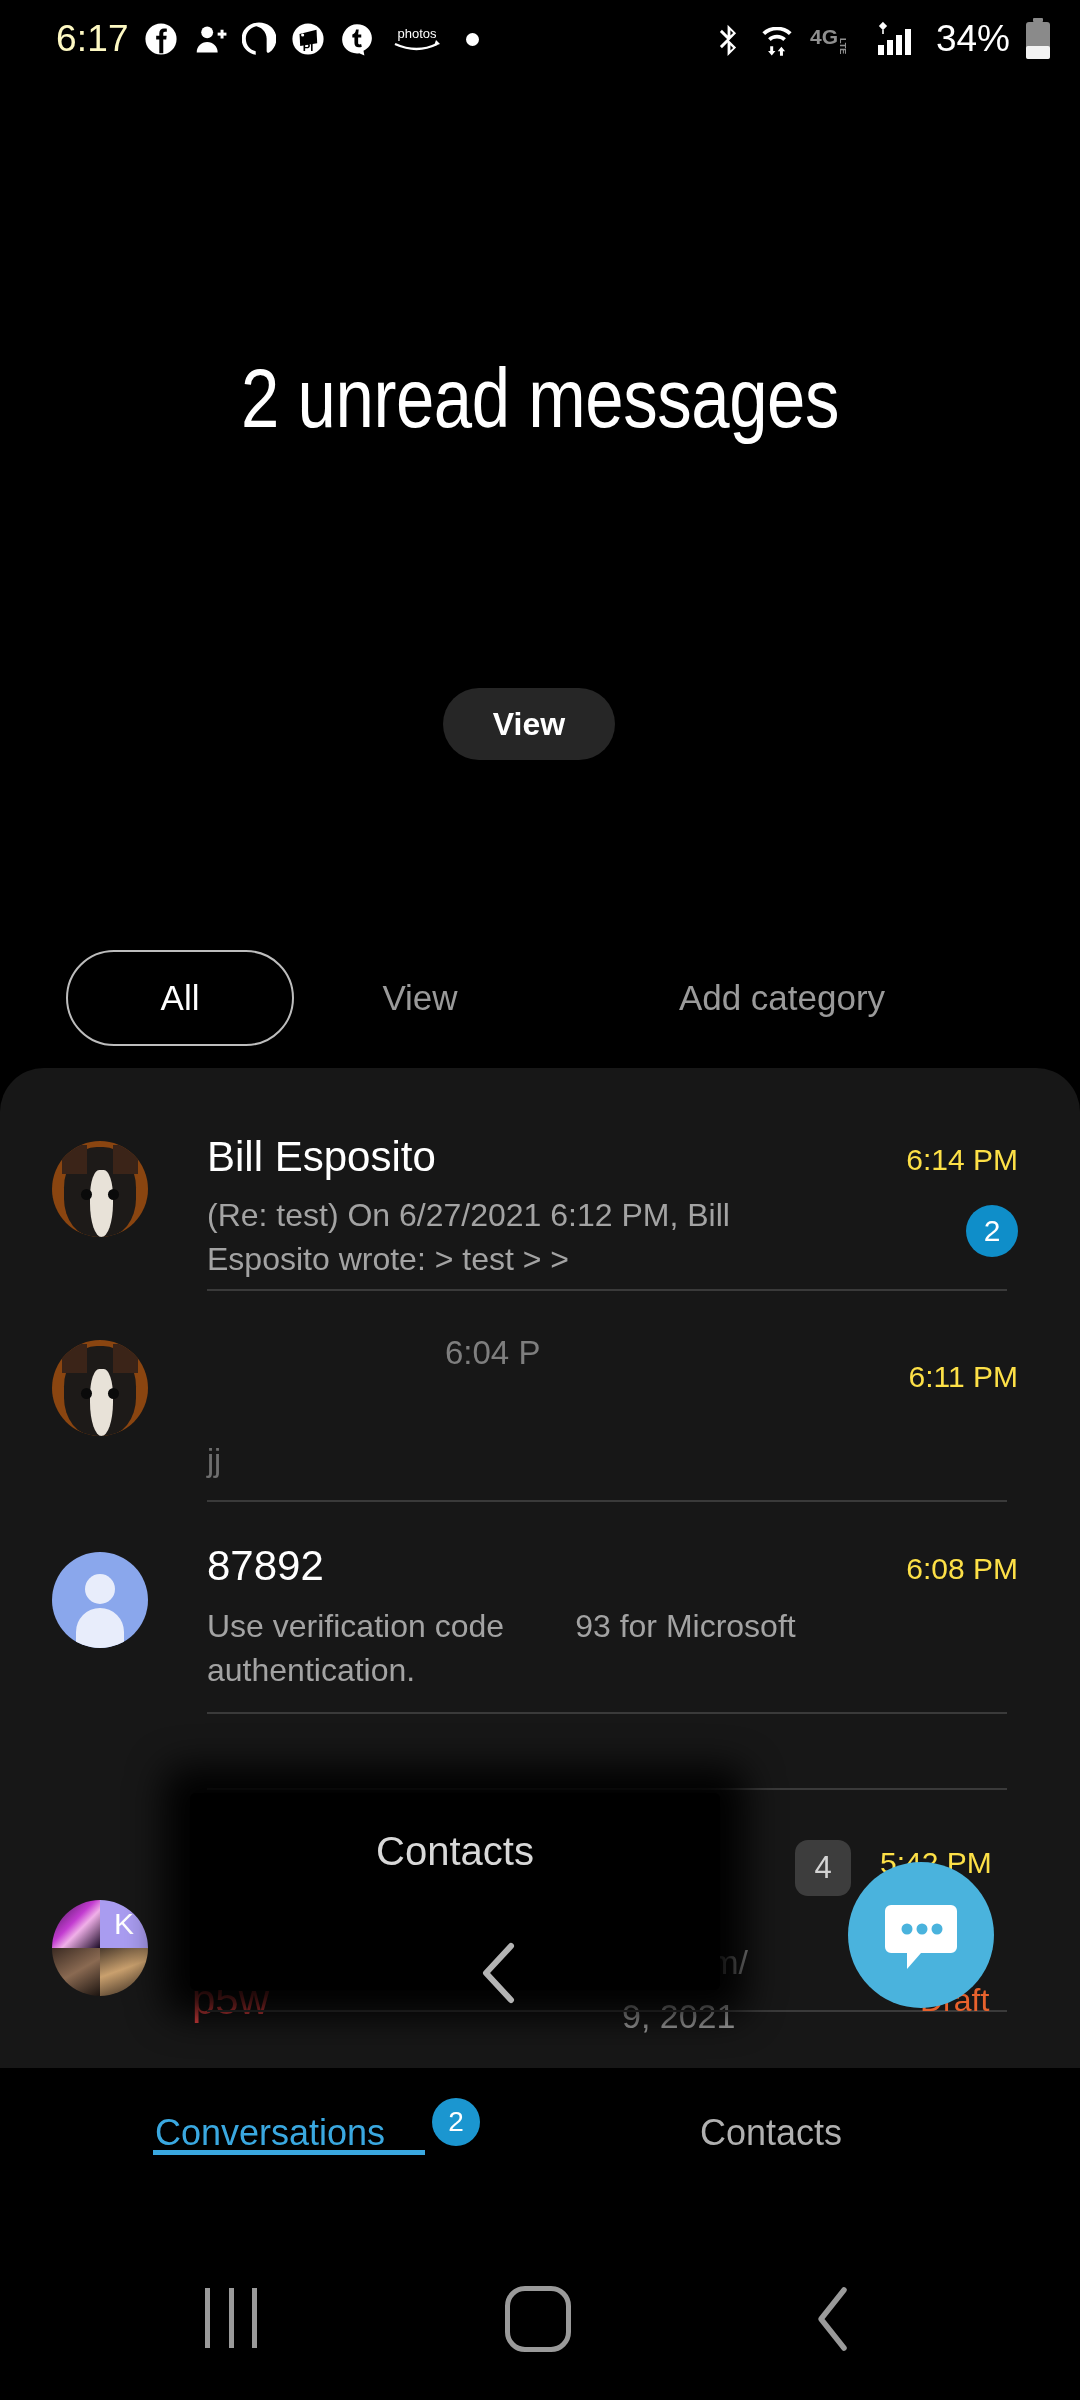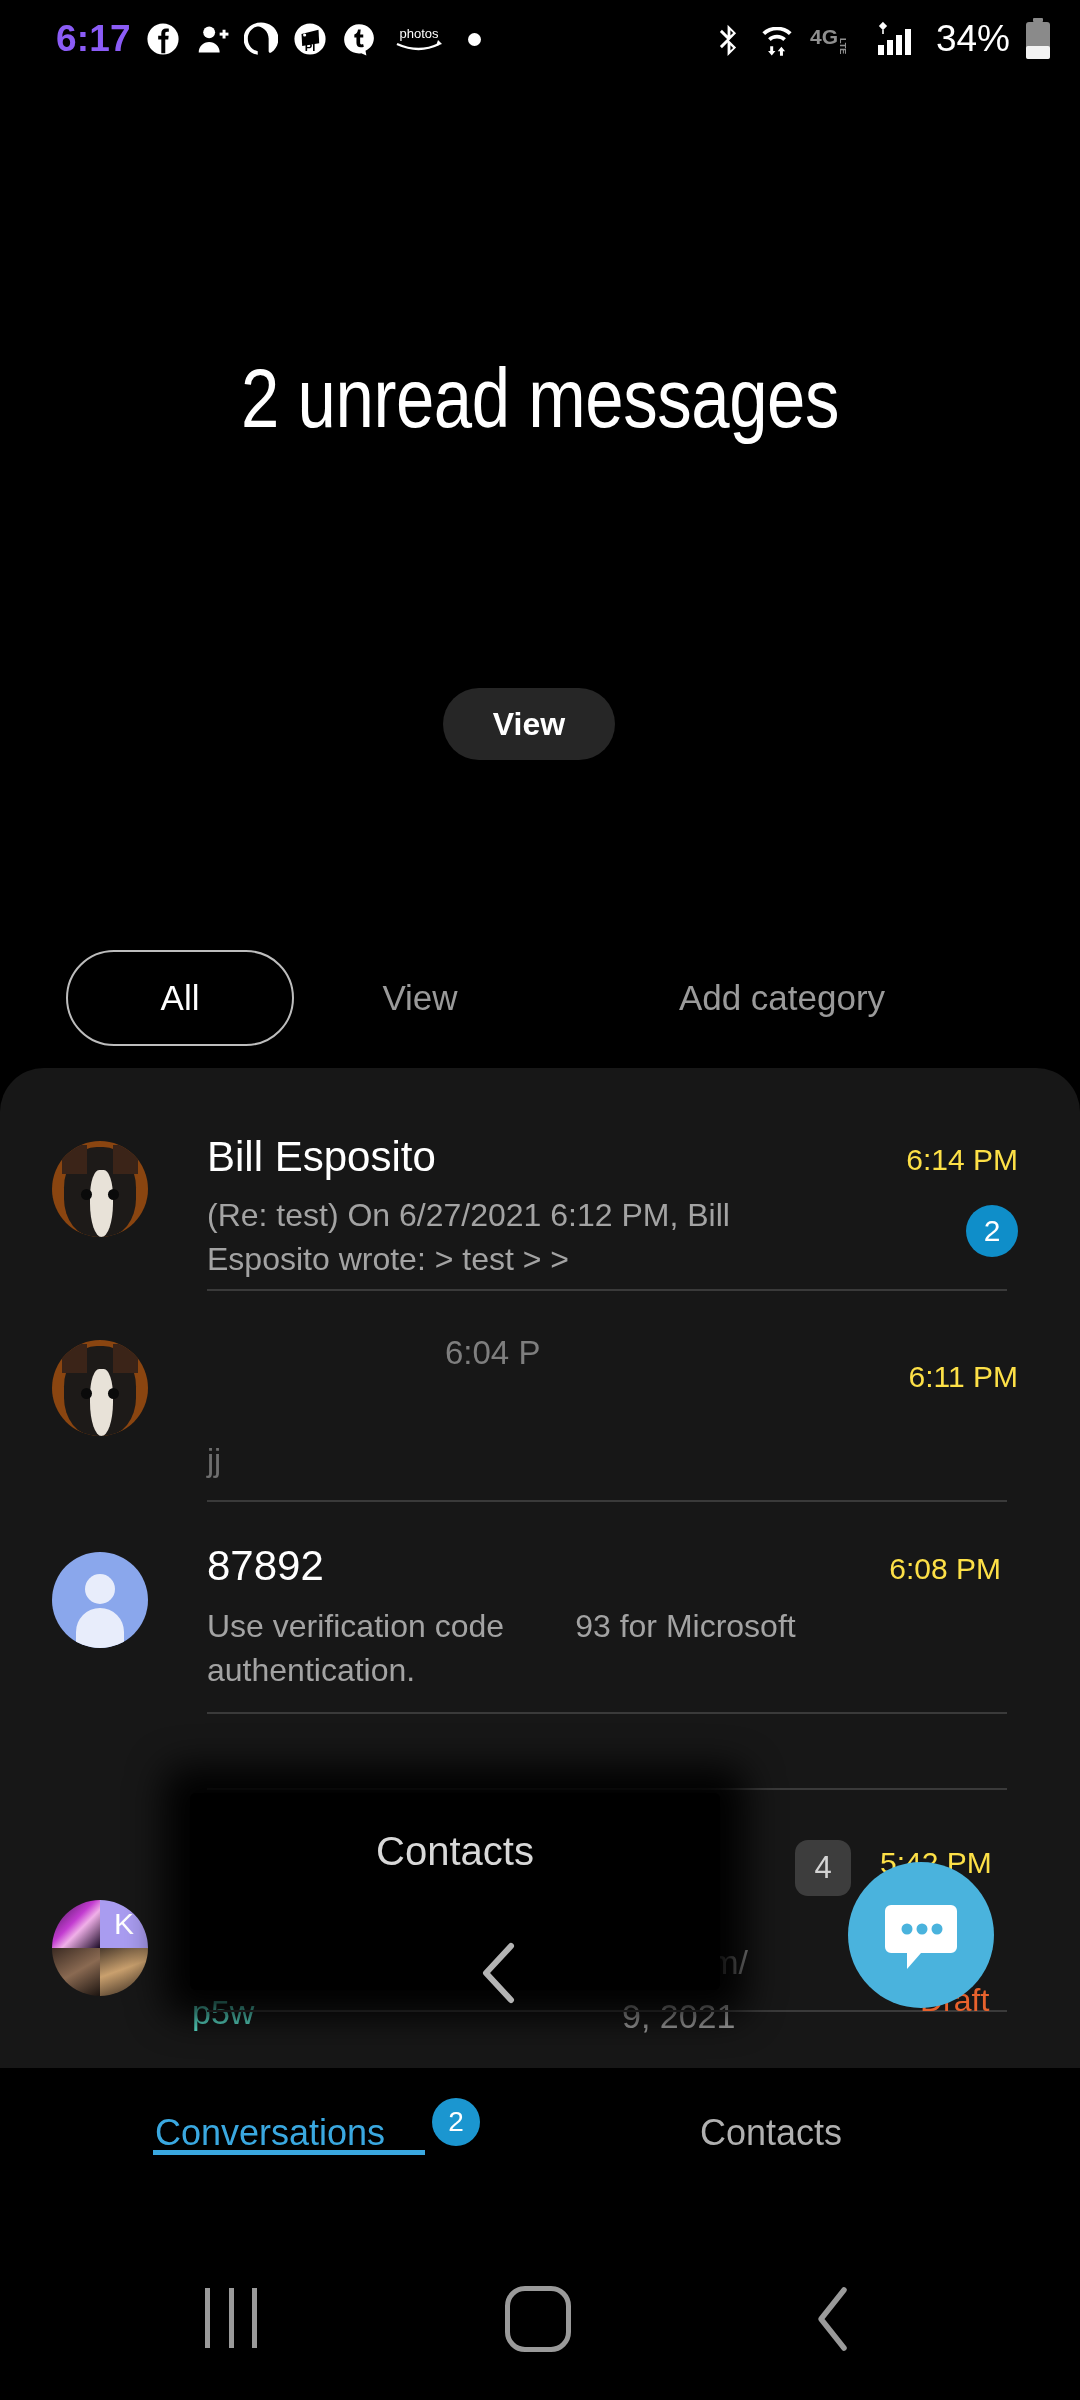--- a/index.html
+++ b/index.html
@@ -10,21 +10,21 @@
     overflow:hidden;
   }
   #screen { position:relative; width:1080px; height:2400px; background:#000; }
 
   
   .statusbar{ position:absolute; top:0; left:0; width:1080px; height:78px;
     display:flex; align-items:center; justify-content:space-between;
     padding:0 28px 0 56px; }
   .sb-left{ display:flex; align-items:center; gap:15px; }
   .sb-right{ display:flex; align-items:center; gap:14px; }
-  .sb-time{ color:#8b5cf6; font-size:37px; letter-spacing:.2px; font-weight:700; }
+  .sb-time{ color:#fef9c3; font-size:37px; letter-spacing:.2px; font-weight:400; }
   .sbico{ width:34px; height:34px; display:block; }
   .sb-dot{ width:13px; height:13px; border-radius:50%; background:#fff; margin-left:6px; }
   .sb-batt-text{ color:#fff; font-size:37px; font-weight:500; margin-left:2px; }
 
   
   .bigheader{ position:absolute; top:110px; left:0; width:1080px; height:560px; }
   .unread-title{ position:absolute; left:0; top:240px; width:1080px; text-align:center;
     color:#fff; font-size:84px; font-weight:300; letter-spacing:-.5px;
     transform:scaleX(.82); transform-origin:center; white-space:nowrap; }
   .view-btn{ position:absolute; left:443px; top:578px; width:172px; height:72px;
@@ -273,41 +273,41 @@
     </div>
 
     <div class="row" style="top:432px;height:232px">
       <div class="avatar" style="top:52px">
         <div class="personav">
           <span class="ph"></span>
             <span class="pb"></span>
         </div>
       </div>
       <div class="rname" style="top:42px">87892</div>
-      <div class="rtime" style="right:79px;top:52px">6:08 PM</div>
+      <div class="rtime" style="right:62px;top:52px">6:08 PM</div>
       <div class="rprev" style="top:104px;width:700px;white-space:pre-wrap">Use verification code        93 for Microsoft authentication.</div>
       <div class="divider" style="top:212px"></div>
     </div>
 
     <div class="row" style="top:650px;height:300px">
       <div class="avatar" style="top:182px">
         <div class="groupav">
           <div class="q1"></div>
           <div class="q2">K</div>
           <div class="q3"></div>
           <div class="q4"></div>
         </div>
       </div>
 
       <div class="rprev" style="left:195px;top:122px;width:60px;color:#cfcfcf;font-size:40px">ht</div>
       <div class="rprev" style="left:626px;top:156px;width:120px;color:#cfcfcf;font-size:40px">l...</div>
       <div class="rprev" style="left:627px;top:222px;width:220px;color:#a3a3a3;font-size:34px">ud.com/</div>
       <div class="rprev" style="left:622px;top:276px;width:220px;color:#a3a3a3;font-size:34px">9, 2021</div>
       <div class="rprev" style="left:195px;top:222px;width:80px;color:#a3a3a3;font-size:34px">ht</div>
-      <div class="rprev" style="left:192px;top:272px;width:120px;color:#5eead4;font-size:34px">p5w</div>
+      <div class="rprev" style="left:192px;top:260px;width:120px;color:#ef4444;font-size:42px">p5w</div>
 
       <div class="badge-sq" style="left:795px;top:122px">4</div>
       <div class="rtime" style="left:880px;top:128px">5:42 PM</div>
       <div class="divider" style="top:70px"></div>
       <div class="divider" style="top:292px"></div>
     </div>
   </div>
 
   <div class="overlay">
     <div class="ov-label">Contacts</div>

